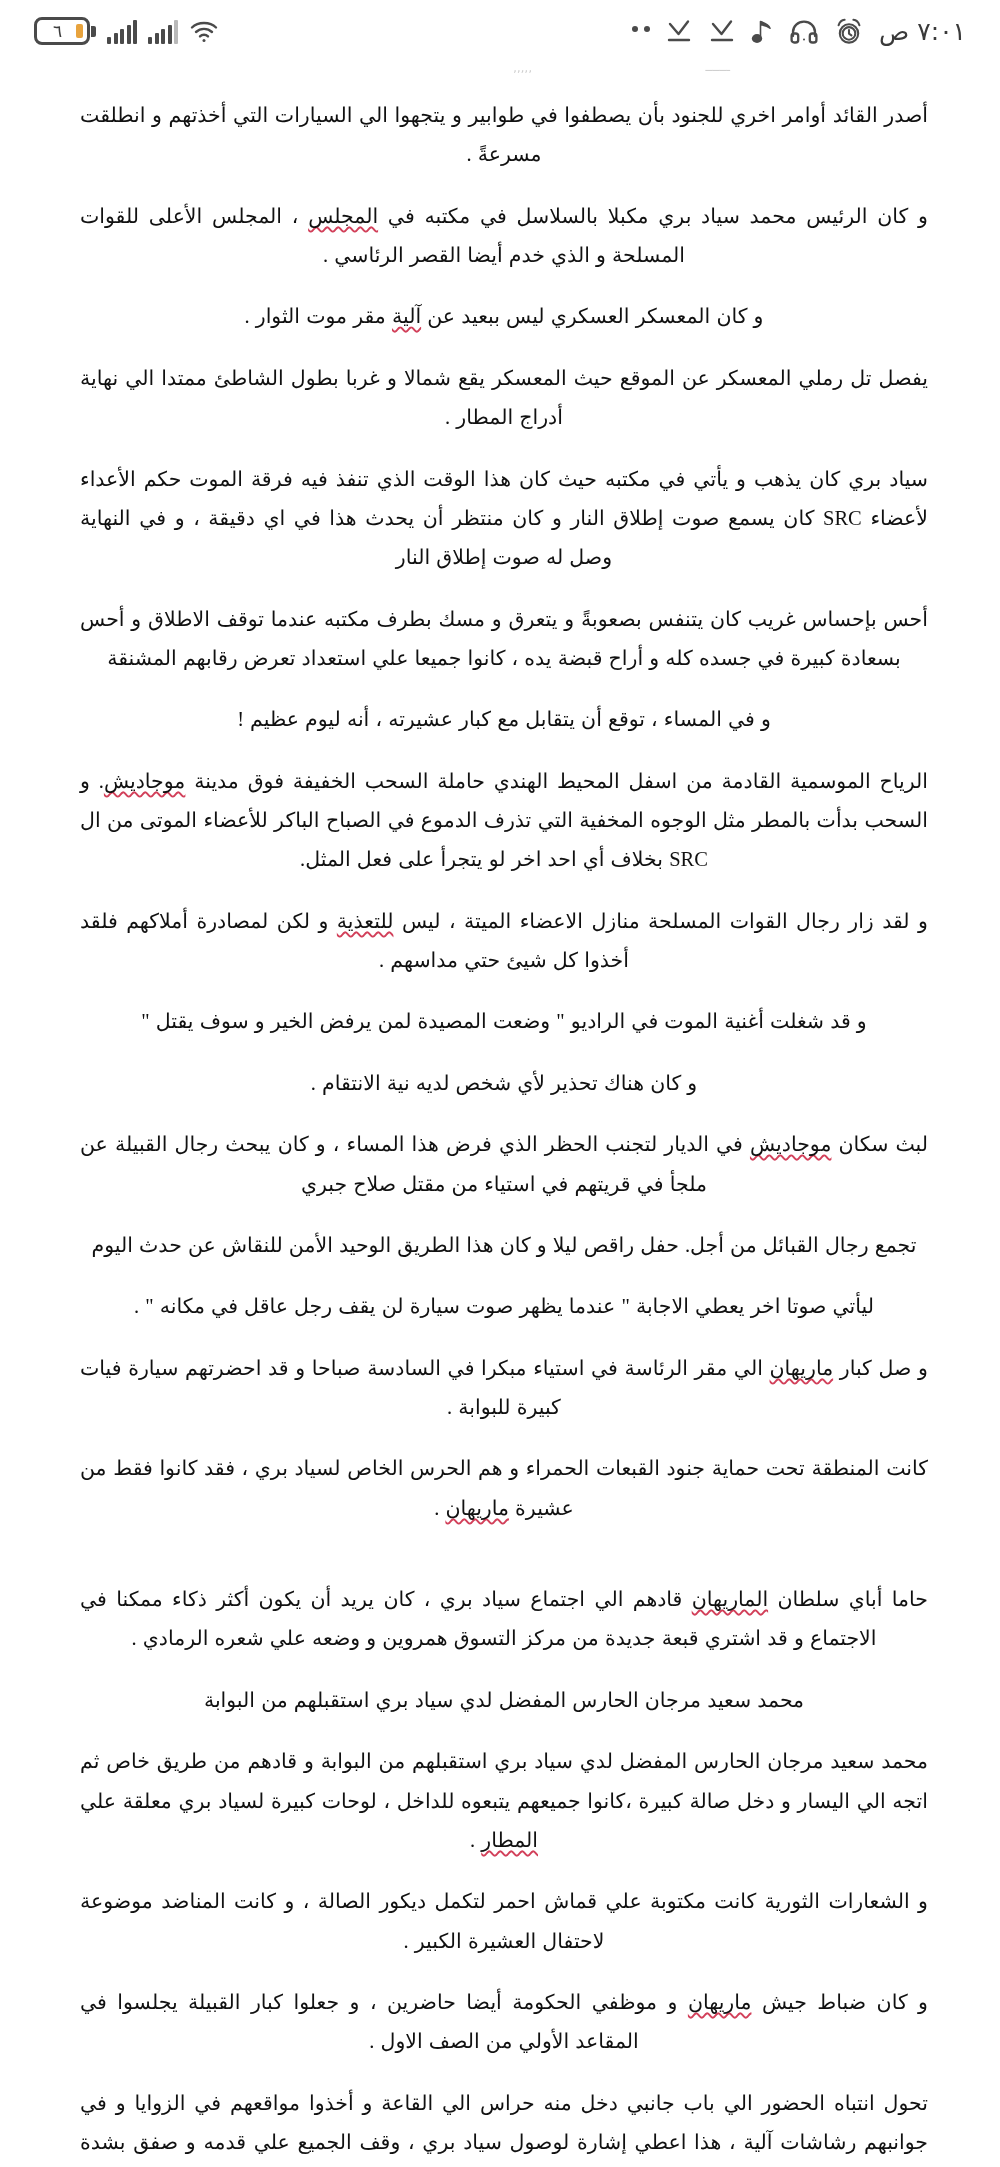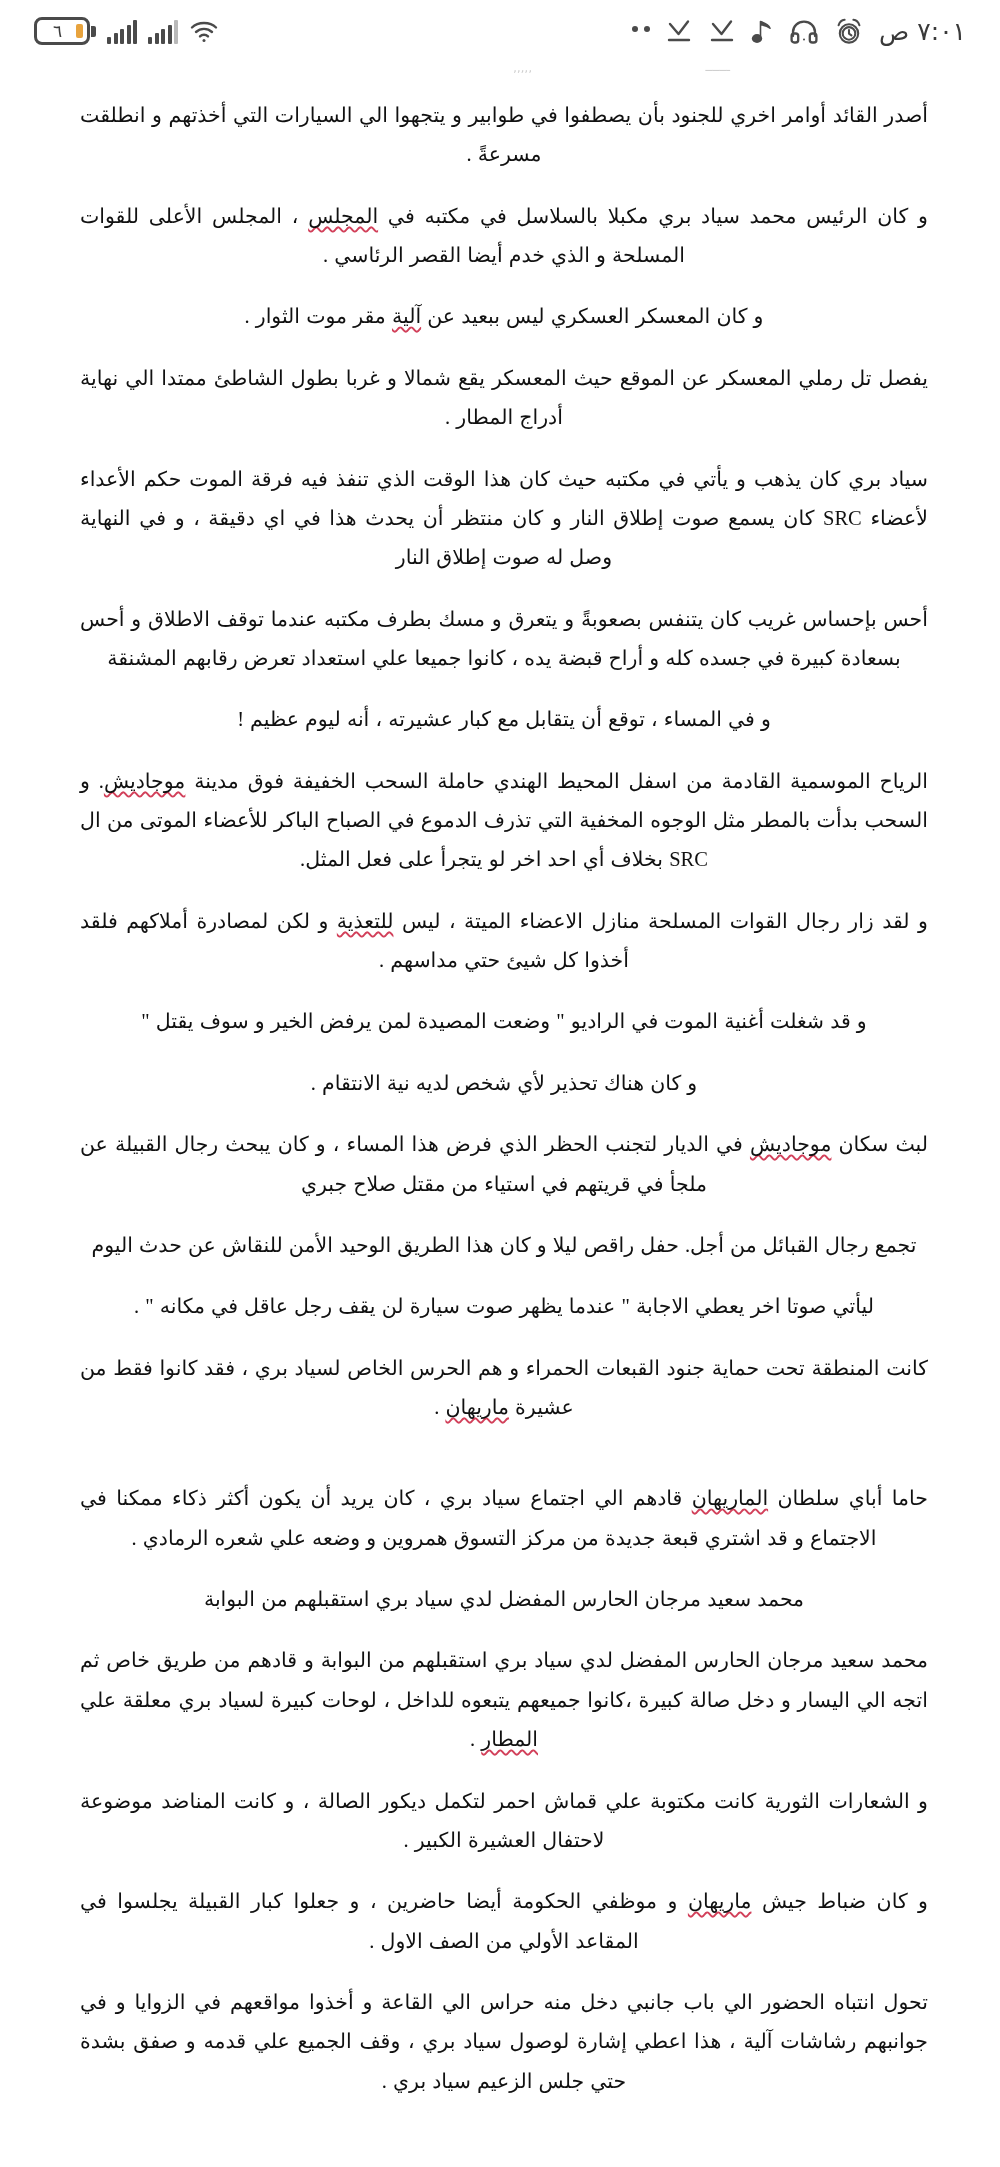--- a/index.html
+++ b/index.html
@@ -269,20 +269,21 @@
   <p class="para">سياد بري كان يذهب و يأتي في مكتبه حيث كان هذا الوقت الذي تنفذ فيه فرقة الموت حكم الأعداء لأعضاء SRC كان يسمع صوت إطلاق النار و كان منتظر أن يحدث هذا في اي دقيقة ، و في النهاية وصل له صوت إطلاق النار</p>
   <p class="para">أحس بإحساس غريب كان يتنفس بصعوبةً و يتعرق و مسك بطرف مكتبه عندما توقف الاطلاق و أحس بسعادة كبيرة في جسده كله و أراح قبضة يده ، كانوا جميعا علي استعداد تعرض رقابهم المشنقة</p>
   <p class="para">و في المساء ، توقع أن يتقابل مع كبار عشيرته ، أنه ليوم عظيم !</p>
   <p class="para">الرياح الموسمية القادمة من اسفل المحيط الهندي حاملة السحب الخفيفة فوق مدينة <span class="sp">موجاديش</span>. و السحب بدأت بالمطر مثل الوجوه المخفية التي تذرف الدموع في الصباح الباكر للأعضاء الموتى من ال SRC بخلاف أي احد اخر لو يتجرأ على فعل المثل.</p>
   <p class="para">و لقد زار رجال القوات المسلحة منازل الاعضاء الميتة ، ليس <span class="sp">للتعذية</span> و لكن لمصادرة أملاكهم فلقد أخذوا كل شيئ حتي مداسهم .</p>
   <p class="para">و قد شغلت أغنية الموت في الراديو " وضعت المصيدة لمن يرفض الخير و سوف يقتل "</p>
   <p class="para">و كان هناك تحذير لأي شخص لديه نية الانتقام .</p>
   <p class="para">لبث سكان <span class="sp">موجاديش</span> في الديار لتجنب الحظر الذي فرض هذا المساء ، و كان يبحث رجال القبيلة عن ملجأ في قريتهم في استياء من مقتل صلاح جبري</p>
   <p class="para">تجمع رجال  القبائل من أجل. حفل راقص ليلا و كان هذا الطريق الوحيد الأمن للنقاش عن حدث اليوم</p>
   <p class="para">ليأتي صوتا اخر يعطي الاجابة " عندما يظهر صوت سيارة لن يقف رجل عاقل في مكانه " .</p>
+  <p class="para">و صل كبار <span class="sp">ماريهان</span> الي مقر الرئاسة في استياء مبكرا في السادسة صباحا و قد احضرتهم سيارة فيات كبيرة للبوابة .</p>
   <p class="para gap-lg">كانت المنطقة تحت حماية جنود القبعات الحمراء و هم الحرس الخاص لسياد بري ، فقد كانوا فقط من عشيرة <span class="sp">ماريهان</span> .</p>
   <p class="para">حاما أباي سلطان <span class="sp">الماريهان</span> قادهم الي اجتماع سياد بري ، كان يريد أن يكون أكثر ذكاء ممكنا في الاجتماع و قد اشتري قبعة جديدة من مركز التسوق همروين و وضعه علي شعره الرمادي .</p>
   <p class="para">محمد سعيد مرجان الحارس المفضل لدي سياد بري استقبلهم من البوابة</p>
   <p class="para">محمد سعيد مرجان الحارس المفضل لدي سياد بري استقبلهم من البوابة و قادهم من طريق خاص ثم اتجه الي اليسار و دخل صالة كبيرة ،كانوا جميعهم يتبعوه للداخل ، لوحات كبيرة لسياد بري معلقة علي <span class="sp">المطار</span> .</p>
   <p class="para">و الشعارات الثورية كانت مكتوبة علي قماش احمر لتكمل ديكور الصالة ، و كانت المناضد موضوعة لاحتفال العشيرة الكبير .</p>
   <p class="para">و كان ضباط جيش <span class="sp">ماريهان</span> و موظفي الحكومة أيضا حاضرين ، و جعلوا كبار القبيلة يجلسوا في المقاعد الأولي من الصف الاول .</p>
   <p class="para">تحول انتباه الحضور الي باب جانبي دخل منه حراس الي القاعة و أخذوا مواقعهم في الزوايا و في جوانبهم رشاشات آلية ، هذا اعطي إشارة لوصول سياد بري ، وقف الجميع علي قدمه و صفق بشدة حتي جلس الزعيم سياد بري .</p>
 
 </div>
 

